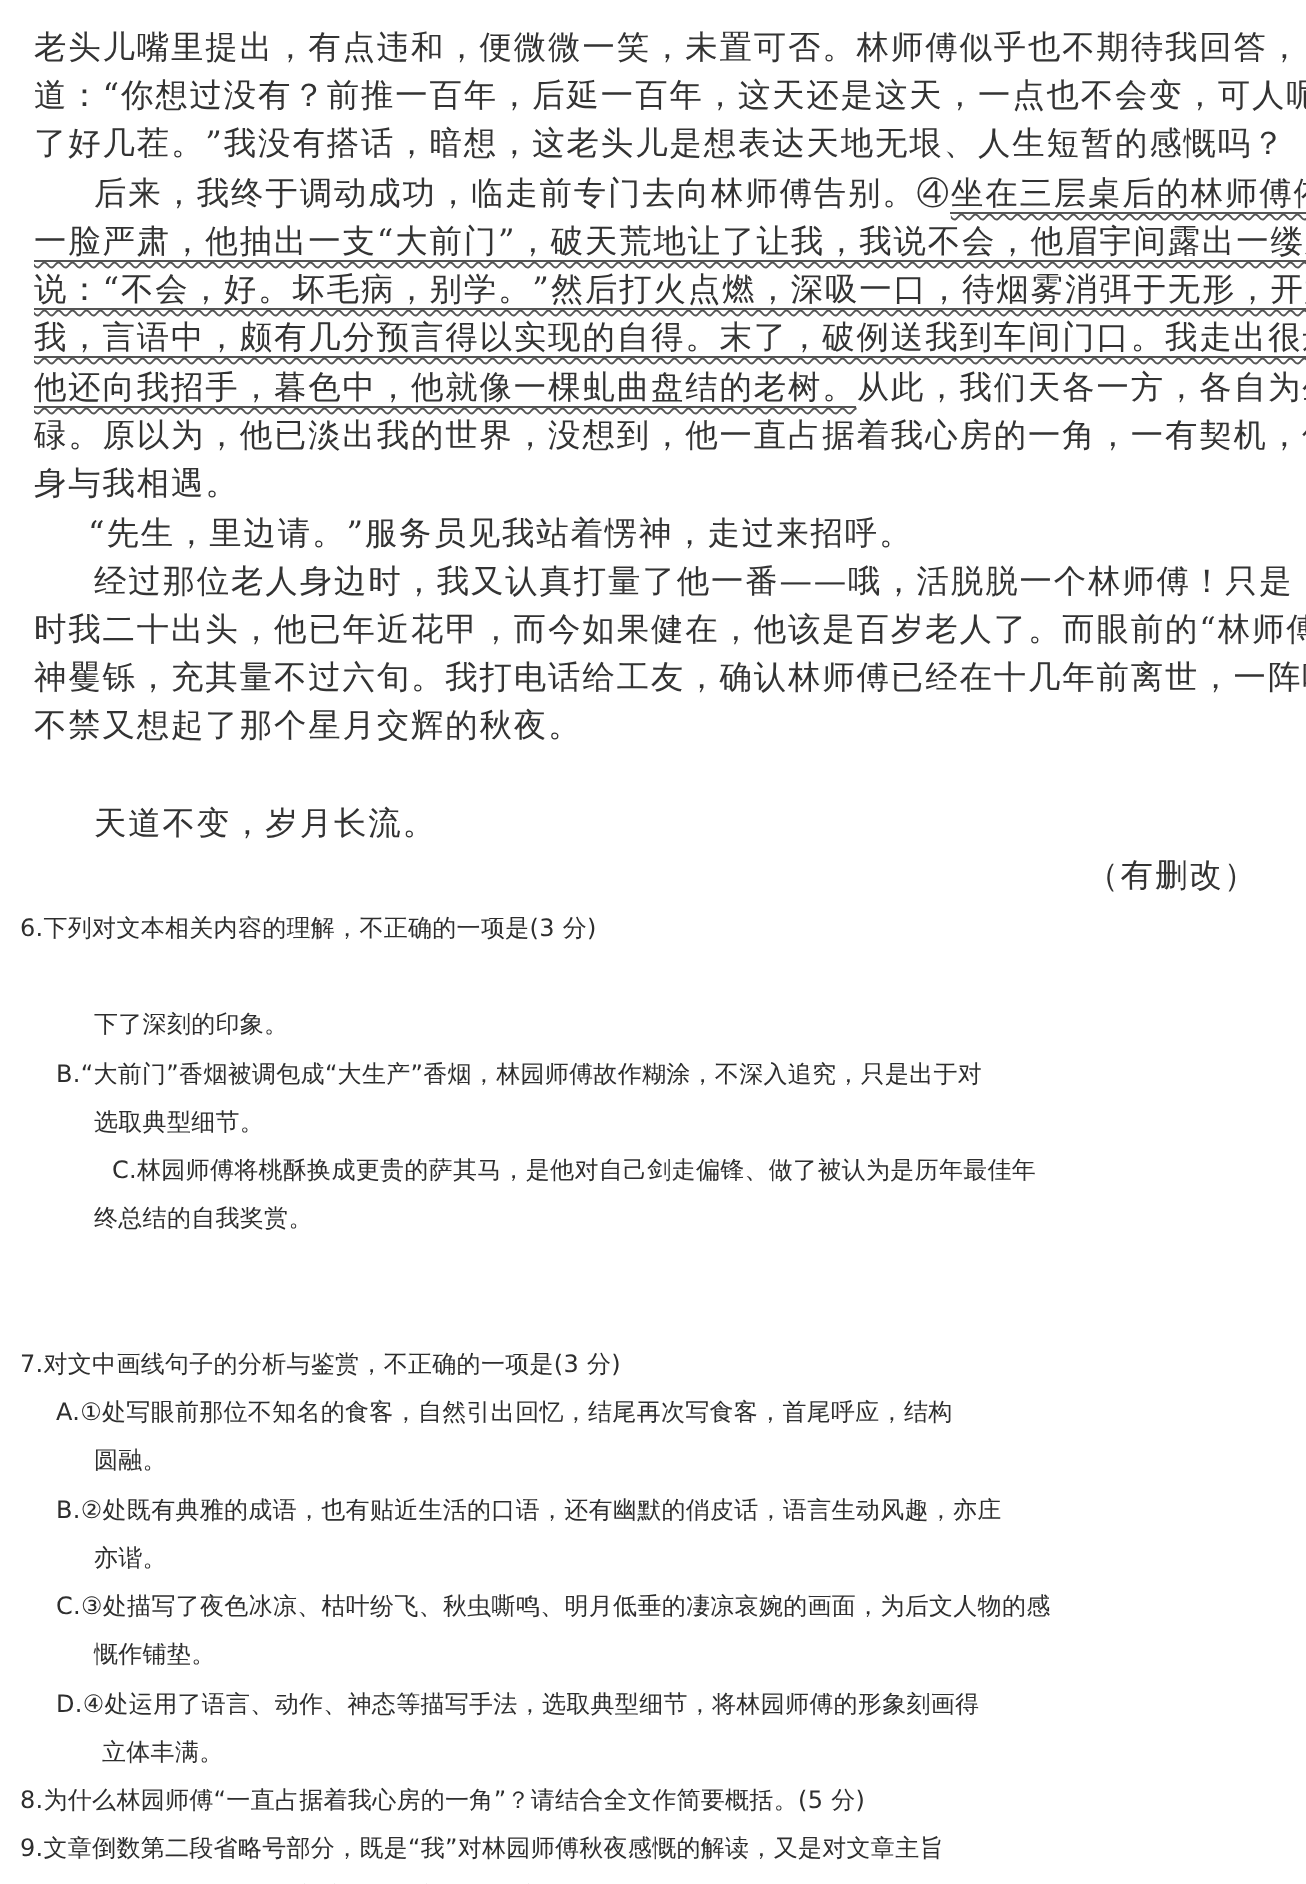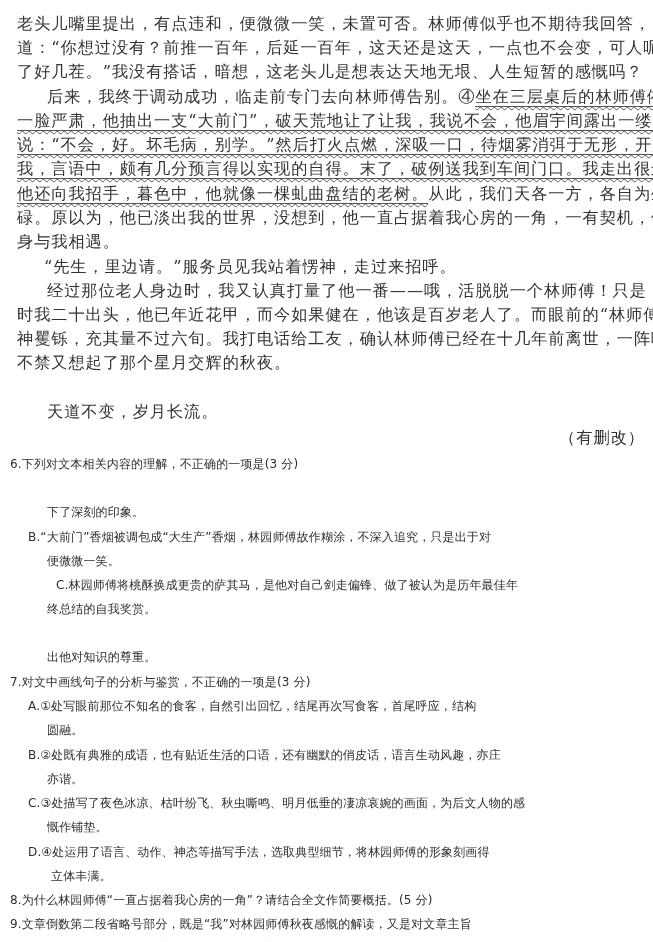--- a/index.html
+++ b/index.html
@@ -66,35 +66,34 @@
   <div class="line" style="left:44px; top:257px;">“先生，里边请。”服务员见我站着愣神，走过来招呼。</div>
 
   <div class="line" style="left:47px; top:281px;">经过那位老人身边时，我又认真打量了他一番——哦，活脱脱一个林师傅！只是，那</div>
   <div class="line" style="left:17px; top:305px;">时我二十出头，他已年近花甲，而今如果健在，他该是百岁老人了。而眼前的“林师傅”精</div>
   <div class="line" style="left:17px; top:329px;">神矍铄，充其量不过六旬。我打电话给工友，确认林师傅已经在十几年前离世，一阵唏嘘，</div>
   <div class="line" style="left:17px; top:353px;">不禁又想起了那个星月交辉的秋夜。</div>
 
 
   <div class="line" style="left:47px; top:402px;">天道不变，岁月长流。</div>
 
-  <div class="line right" style="right:8px; top:428px; letter-spacing:1px;">（有删改）</div>
+  <div class="line right" style="right:24px; top:428px; letter-spacing:1px;">（有删改）</div>
 
   <div class="q" style="left:10px; top:454px;">
     <span>6.</span><span>下列对文本相关内容的理解，不正确的一项是(3 分)</span>
   </div>
   <div class="q" style="left:47px; top:502px;">下了深刻的印象。</div>
   <div class="q" style="left:28px; top:527px;">
     <span>B.</span><span>“大前门”香烟被调包成“大生产”香烟，林园师傅故作糊涂，不深入追究，只是出于对</span>
   </div>
-  <div class="q" style="left:47px; top:551px;">便微微一笑。</div>
+  <div class="q" style="left:47px; top:551px;">选取典型细节。</div>
   <div class="q" style="left:28px; top:575px;margin-left:28px;">
     <span>C.</span><span>林园师傅将桃酥换成更贵的萨其马，是他对自己剑走偏锋、做了被认为是历年最佳年</span>
   </div>
   <div class="q" style="left:47px; top:599px;">终总结的自我奖赏。</div>
-  <div class="q" style="left:47px; top:647px;">出他对知识的尊重。</div>
 
   <div class="q" style="left:10px; top:672px;">
     <span>7.</span><span>对文中画线句子的分析与鉴赏，不正确的一项是(3 分)</span>
   </div>
   <div class="q" style="left:28px; top:696px;">
     <span>A.</span><span>①处写眼前那位不知名的食客，自然引出回忆，结尾再次写食客，首尾呼应，结构</span>
   </div>
   <div class="q" style="left:47px; top:720px;">圆融。</div>
   <div class="q" style="left:28px; top:745px;">
     <span>B.</span><span>②处既有典雅的成语，也有贴近生活的口语，还有幽默的俏皮话，语言生动风趣，亦庄</span>

